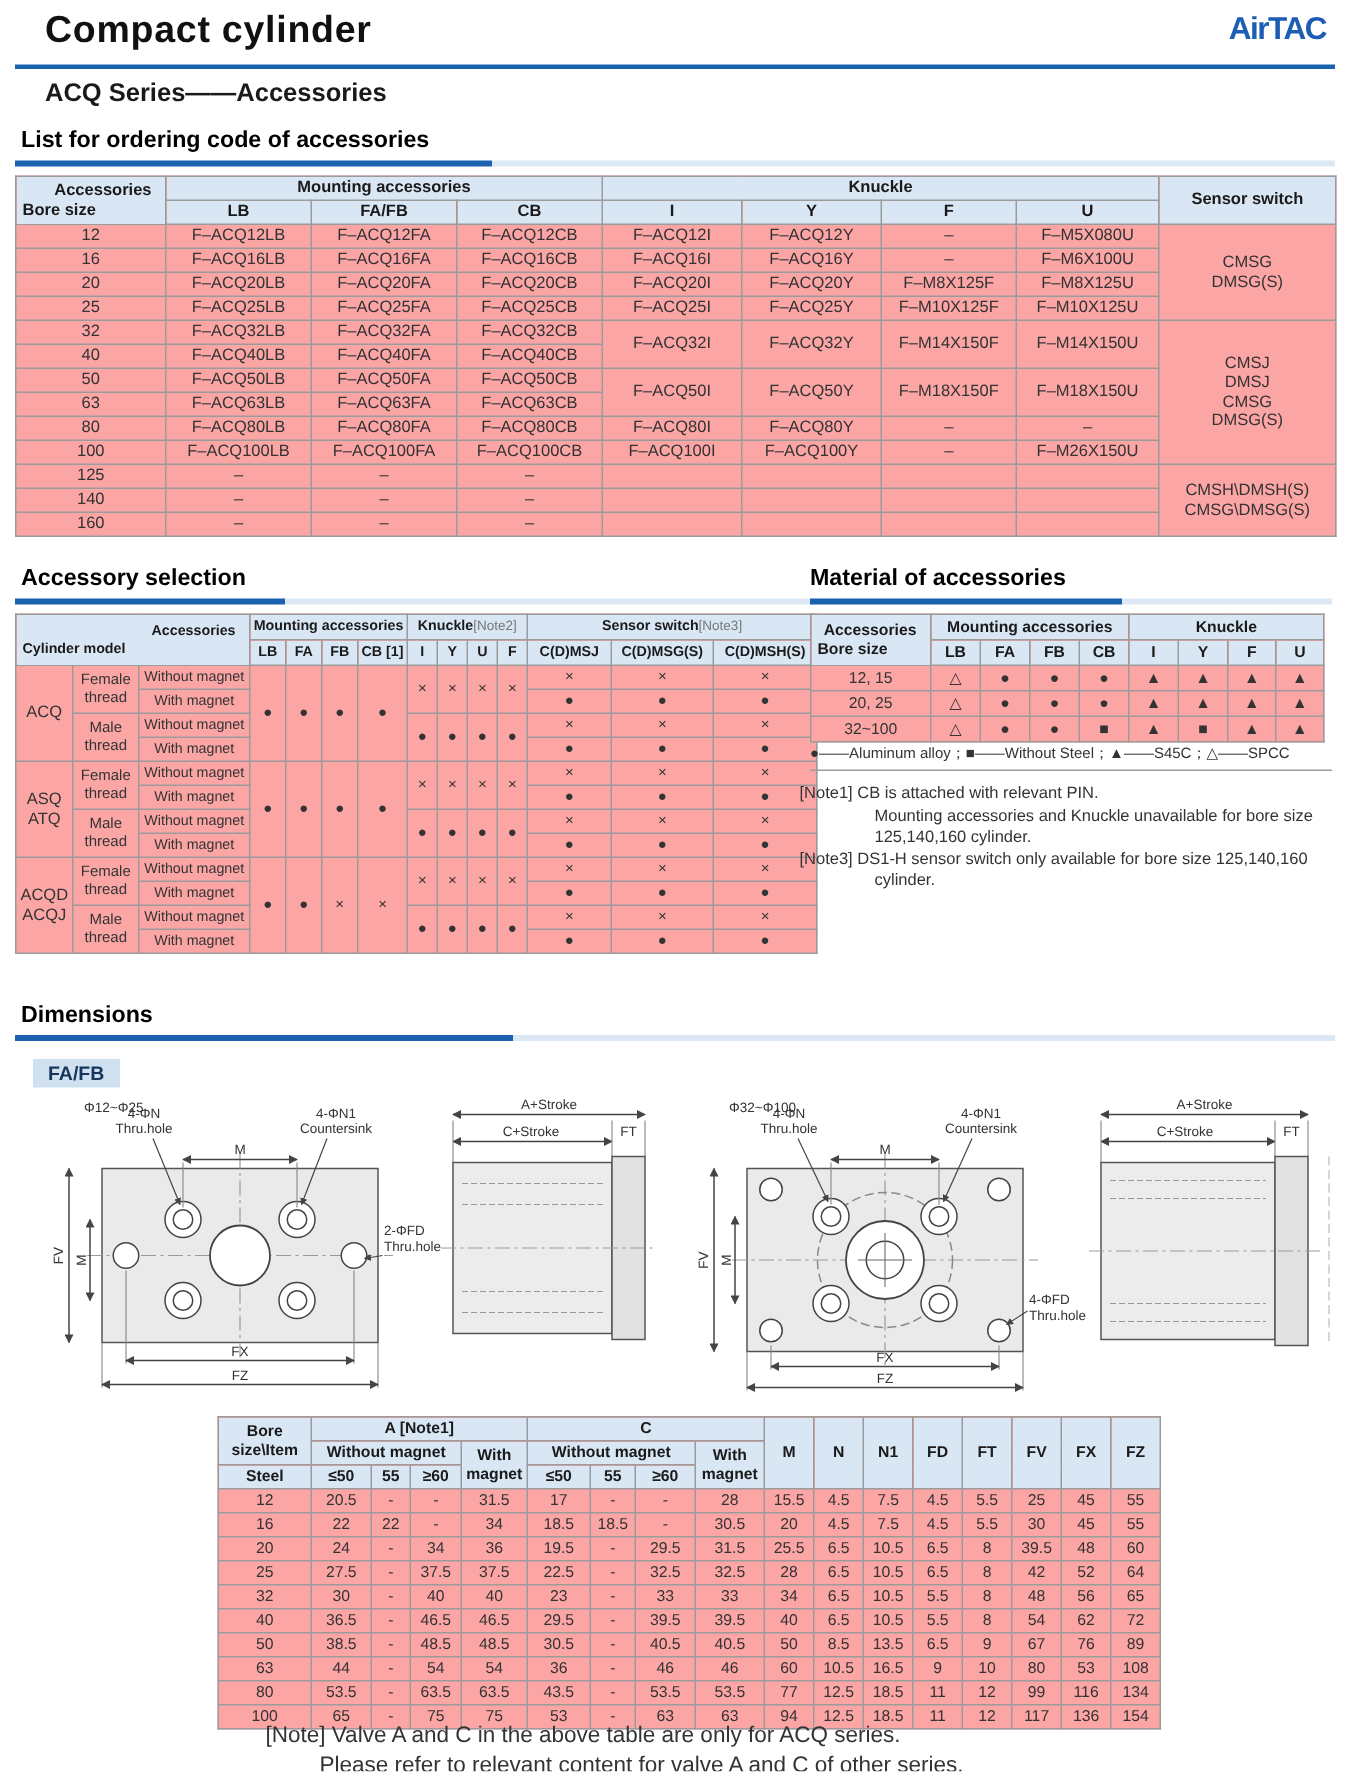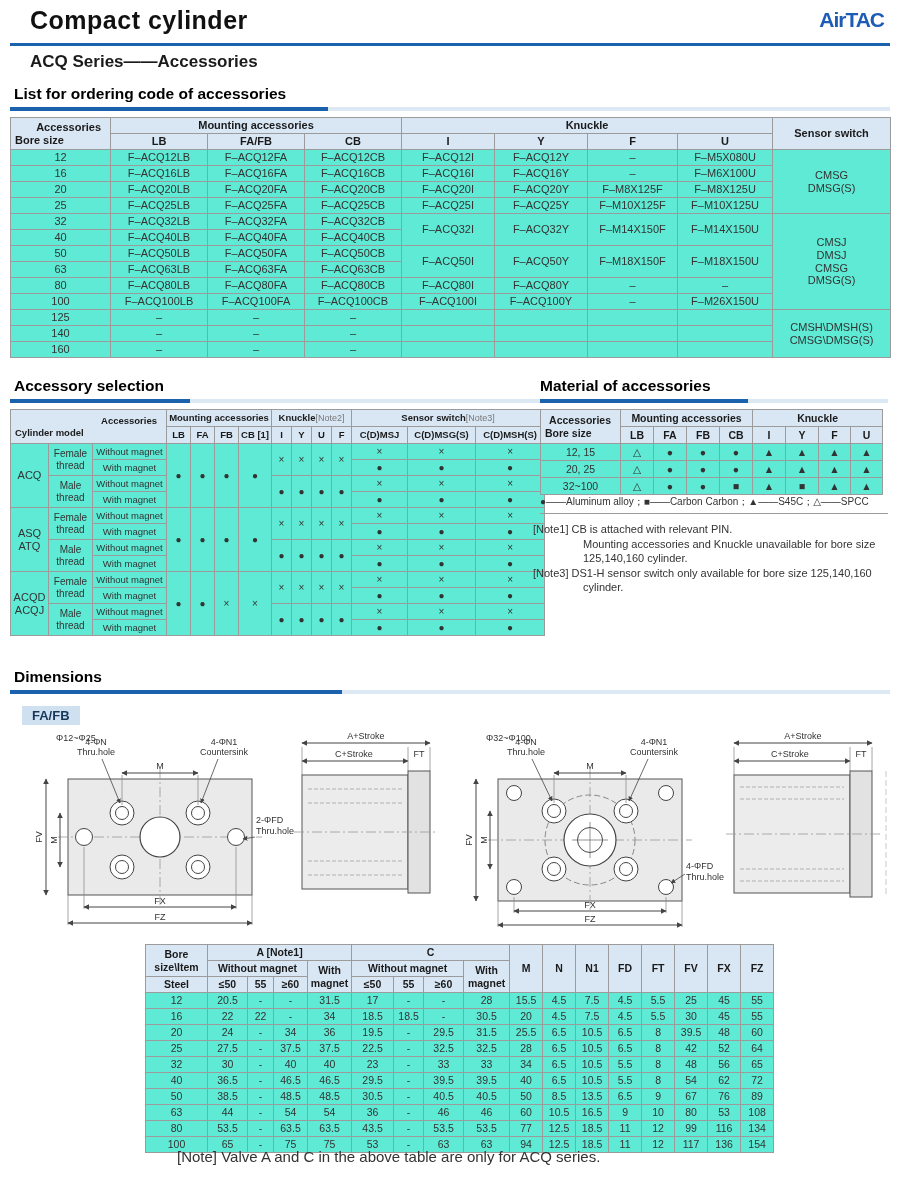--- a/index.html
+++ b/index.html
@@ -7,21 +7,21 @@
         font-family:"Liberation Sans","DejaVu Sans",sans-serif;color:#222;}
   
   .main-title{position:absolute;left:30px;top:6px;font-size:25px;font-weight:bold;color:#111;letter-spacing:.5px;}
   .brand-logo{position:absolute;right:16px;top:8px;font-size:21px;font-weight:bold;color:#1d5db5;letter-spacing:-1px;}
   .top-rule{position:absolute;left:10px;width:880px;top:43px;height:3px;background:#1b62ae;}
   .subtitle{position:absolute;left:30px;top:52px;font-size:17px;font-weight:bold;color:#1a1a1a;}
   
   .sec-h{position:absolute;font-size:15.5px;font-weight:bold;color:#000000;}
   .hbar{position:absolute;height:4px;}
   
-  table{border-collapse:collapse;table-layout:fixed;background:#5eead4;}
+  table{border-collapse:collapse;table-layout:fixed;background:#fca5a5;}
   td,th{border:1px solid #9b9b9b;text-align:center;vertical-align:middle;padding:0 1px;
         white-space:pre-line;overflow:hidden;line-height:1.18;}
   th{background:#d9e7f5;font-weight:bold;color:#1a1a1a;}
   .corner{position:relative;}
   .corner .ct{display:block;text-align:right;padding-right:8px;}
   .corner .cb{display:block;text-align:left;padding-left:3px;}
   .tbl-ordering{position:absolute;left:10px;top:117px;width:880px;font-size:11px;color:#333;}
   .tbl-ordering th{font-size:11px;height:15px;}
   .tbl-ordering td{height:15px;}
   .tbl-selection{position:absolute;left:10px;top:409px;width:534px;font-size:10px;color:#333;}
@@ -458,21 +458,21 @@
           <td>●</td>
           <td>■</td>
           <td>▲</td>
           <td>■</td>
           <td>▲</td>
           <td>▲</td>
         </tr>
       </tbody>
   </table>
 
-  <div class="legend">●——Aluminum alloy；■——Carbon Carbon；▲——S45C；△——SPCC</div>
+  <div class="legend">●——Aluminum alloy；■——Without Steel；▲——S45C；△——SPCC</div>
 
   <div class="notes">
     <div class="note">[Note1] CB is attached with relevant PIN.</div>
     <div class="note indent">Mounting accessories and Knuckle unavailable for bore size 125,140,160 cylinder.</div>
     <div class="note">[Note3] DS1-H sensor switch only available for bore size 125,140,160 cylinder.</div>
   </div>
 
   <div class="sec-h" style="left:14px;top:668px;">Dimensions</div>
   <div class="hbar" style="left:10px;top:690px;width:880px;background:linear-gradient(90deg,#1b62ae 0 332px,#dce9f5 332px);"></div>
   <div class="badge">FA/FB</div>
@@ -876,15 +876,16 @@
           <td>12</td>
           <td>117</td>
           <td>136</td>
           <td>154</td>
         </tr>
       </tbody>
   </table>
 
   <div class="footer-note">
     <div class="l1">[Note] Valve A and C in the above table are only for ACQ series.</div>
+    <div class="l2">Please refer to relevant content for valve A and C of other series.</div>
   </div>
 
 </div>
 
 </body></html>

